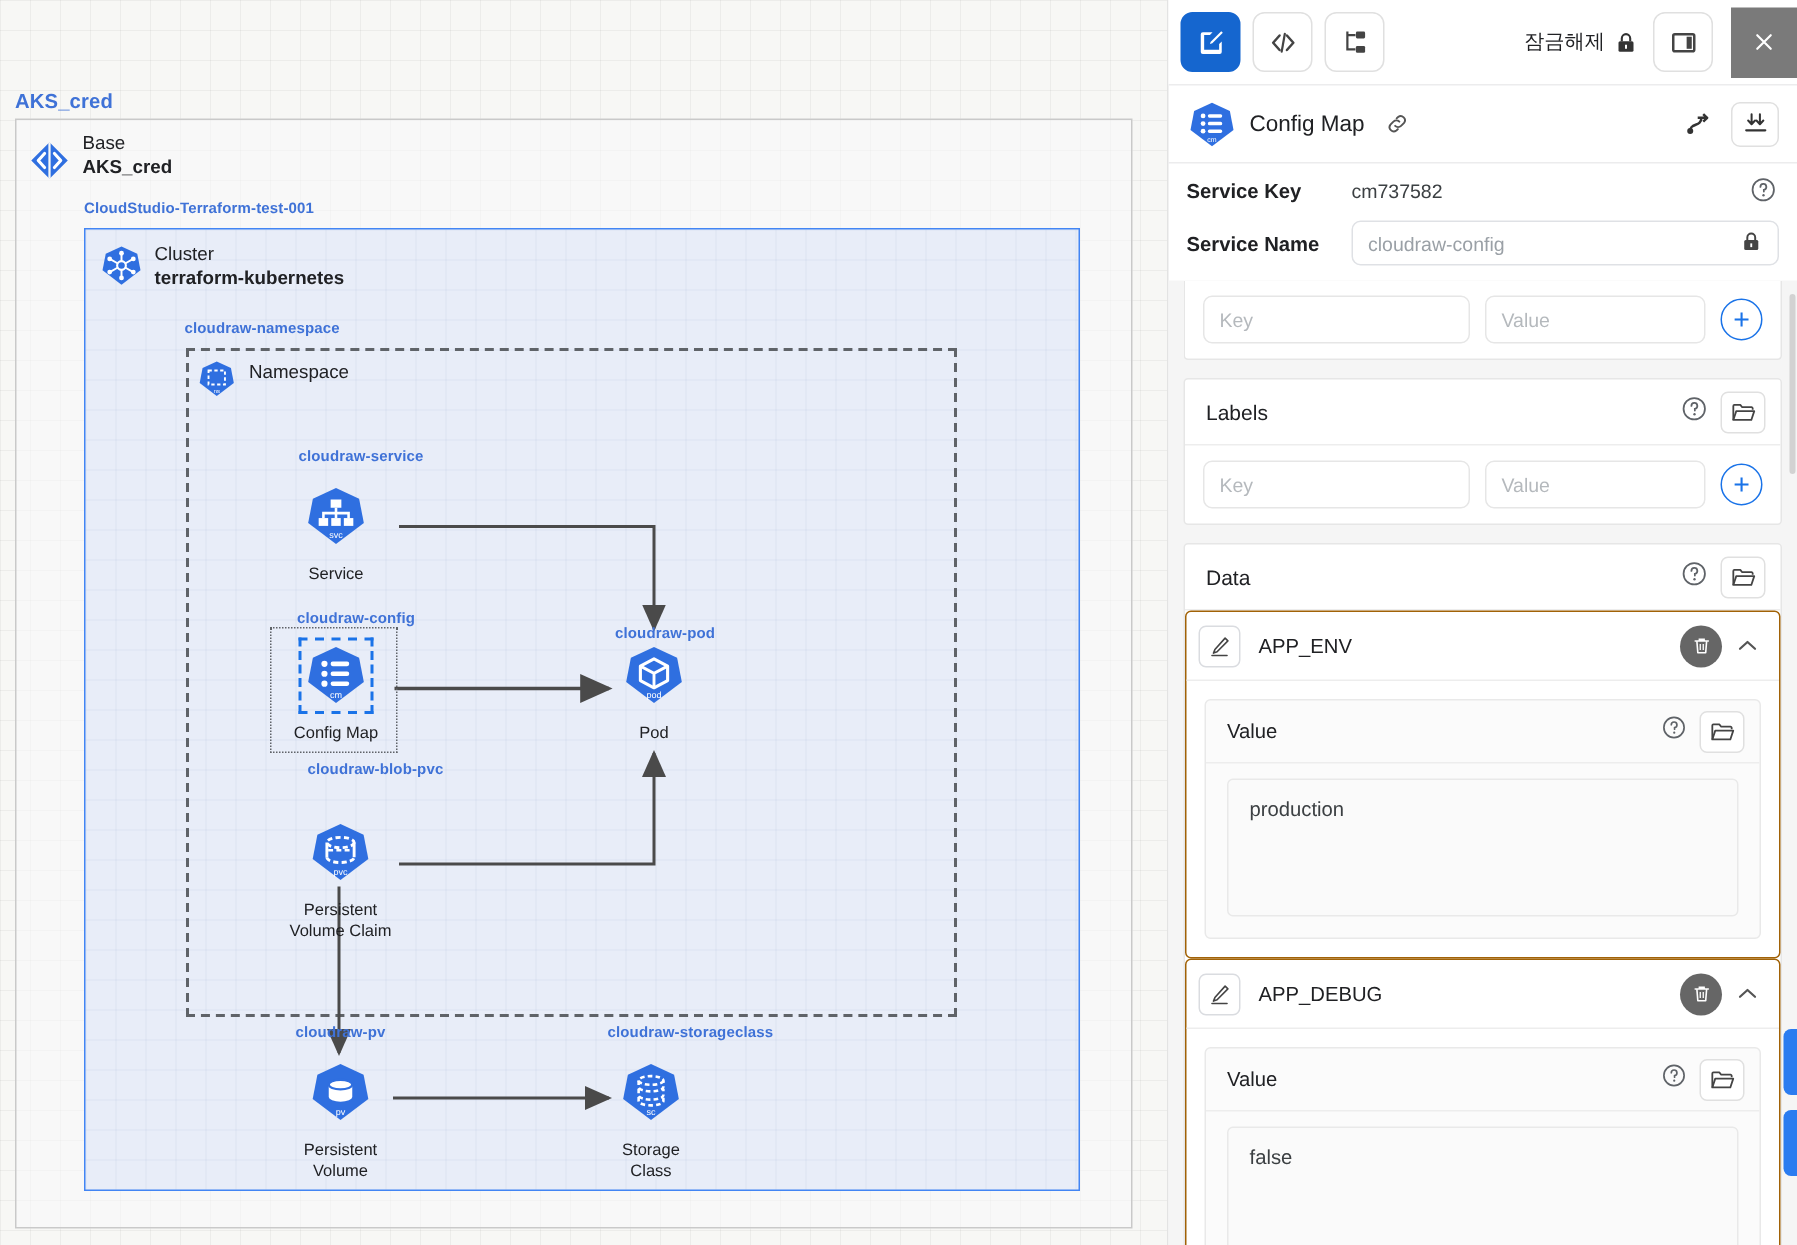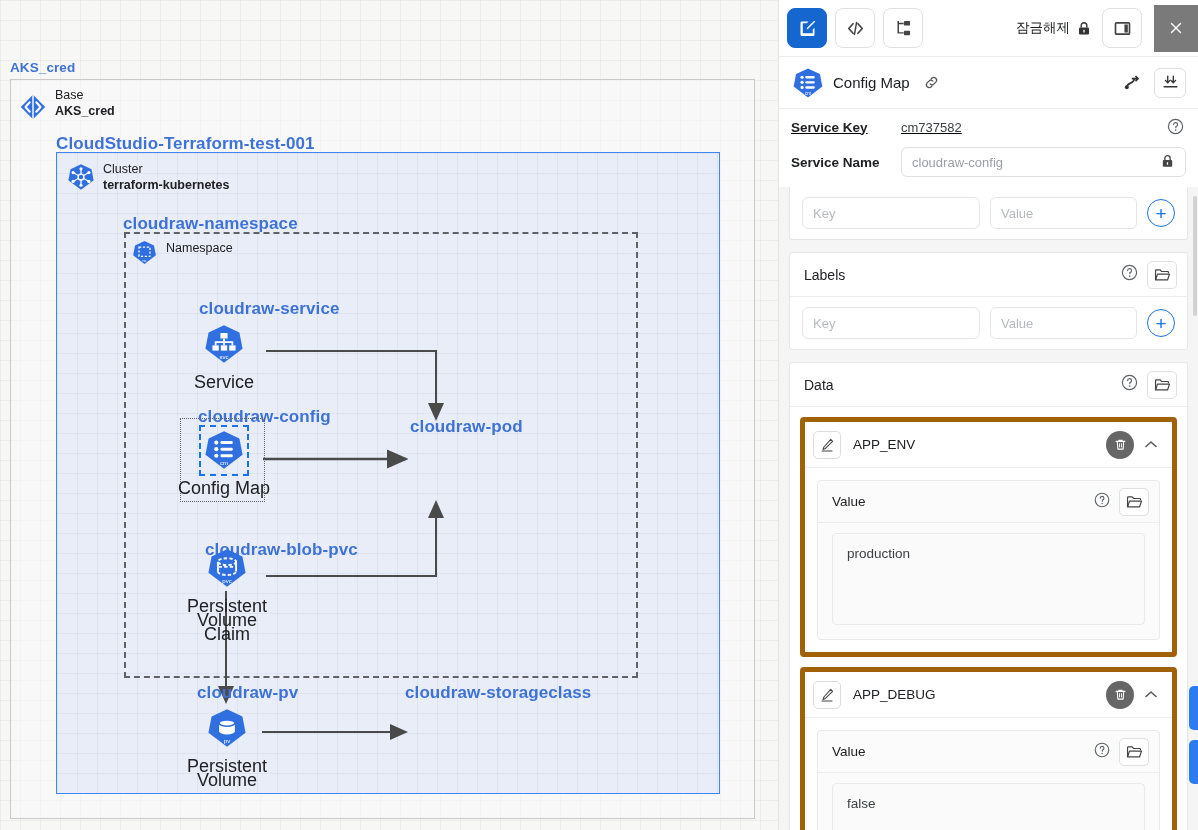--- a/index.html
+++ b/index.html
@@ -17,21 +17,21 @@
     background-image:
       linear-gradient(to right, rgba(0,0,0,.045) 1px, transparent 1px),
       linear-gradient(to bottom, rgba(0,0,0,.045) 1px, transparent 1px);
     background-size: 20px 20px;
     overflow: hidden;
     text-decoration: underline;
   }
 
   .grp-label {
     position: absolute; color: #3f72d7; font-weight: bold;
-    font-size: 17px; letter-spacing: .1px; white-space: nowrap;
+    font-size: 10px; letter-spacing: .1px; white-space: nowrap;
   }
 
   
   .base-box {
     position: absolute; left: 10px; top: 79px; width: 745px; height: 740px;
     border: 1px solid #c9c9c9; background: rgba(250,250,249,.55);
   }
   .base-icon { position: absolute; left: 18px; top: 92px; width: 30px; height: 30px; }
   .base-text { position: absolute; left: 55px; top: 87px; font-size: 12.5px; color: #202124; line-height: 16px; }
   .base-text b { font-size: 12.5px; }
@@ -52,21 +52,21 @@
   .ns-box {
     position: absolute; left: 124px; top: 232px; width: 514px; height: 446px;
     border: 2px dashed #5f6368; background: transparent;
   }
   .ns-icon { position: absolute; left: 131px; top: 239px; width: 27px; height: 27px; }
   .ns-text { position: absolute; left: 166px; top: 241px; font-size: 12.5px; color: #202124; }
 
   
   .node { position: absolute; text-align: center; width: 94px; }
   .node .ico { width: 44px; height: 44px; margin: 0 auto; }
-  .node .cap { margin-top: 5px; font-size: 18px; color: #202124; line-height: 14px; }
+  .node .cap { margin-top: 5px; font-size: 11px; color: #202124; line-height: 14px; }
 
   
   .sel-outer {
     position: absolute; left: 180px; top: 418px; width: 85px; height: 84px;
     border: 1px dotted #5f6368;
   }
   .sel-inner {
     position: absolute; left: 199px; top: 425px; width: 50px; height: 51px;
     border: 2px dashed #1a73e8;
   }
@@ -141,21 +141,21 @@
     display: flex; align-items: center; padding: 0 10px; font-size: 13px; color: #b5b9bd;
   }
   .kv-entry .fld.k { flex: 0 0 178px; text-align: right; }
   .kv-entry .fld.v { flex: 1 1 auto; }
   .plus-btn {
     width: 28px; height: 28px; border-radius: 50%; border: 1.5px solid #1a73e8;
     color: #1a73e8; display: flex; align-items: center; justify-content: center;
     font-size: 19px; line-height: 1; cursor: pointer; flex: 0 0 28px; background: #fff;
   }
 
-  .data-item { border: 5px solid #a16207; border-radius: 4px; margin: 10px; background: #fff; }
+  .data-item { border: 1px solid #a16207; border-radius: 4px; background: #fff; }
   .data-item-head { display: flex; align-items: center; height: 46px; padding: 0 10px 0 8px; border-bottom: 1px solid #ededed; }
   .pencil-box {
     width: 28px; height: 28px; border: 1px solid #dadce0; border-radius: 5px;
     display: flex; align-items: center; justify-content: center; background: #fff; cursor: pointer;
   }
   .data-item-head .dk { font-size: 13.5px; color: #202124; margin-left: 12px; }
   .trash-btn {
     width: 28px; height: 28px; border-radius: 50%; background: #666;
     display: flex; align-items: center; justify-content: center; cursor: pointer; margin-left: auto;
   }
@@ -281,22 +281,31 @@
         <circle cx="10.4" cy="15.4" r="1.5" fill="#fff"></circle>
           <rect x="13.4" y="14.3" width="9" height="2.2" rx="1" fill="#fff"></rect>
         <circle cx="10.4" cy="20.2" r="1.5" fill="#fff"></circle>
           <rect x="13.4" y="19.1" width="9" height="2.2" rx="1" fill="#fff"></rect>
         <text x="16" y="27.2" font-size="4.4" fill="#fff" text-anchor="middle" font-family="Liberation Sans, sans-serif">cm</text>
       </svg>
       <div class="cap">Config Map</div>
     </div>
 
     <div class="grp-label" style="left:410px; top:417px;">cloudraw-pod</div>
-
-    <div class="grp-label" style="left:205px; top:540px;">cloudraw-blob-pvc</div>
+    <div class="node" style="left:389px; top:428px;">
+      <svg class="ico" viewBox="0 0 32 32">
+        <path d="M16 2.4 L27.2 7.6 L29.5 19.4 L16 29.6 L2.5 19.4 L4.8 7.6 Z" fill="#2f6fe0"></path>
+        <path d="M16 8.2 L22.6 11.7 L22.6 18.7 L16 22.2 L9.4 18.7 L9.4 11.7 Z" fill="none" stroke="#fff" stroke-width="1.5" stroke-linejoin="round"></path>
+        <path d="M9.4 11.7 L16 15.2 L22.6 11.7 M16 15.2 L16 22.2" stroke="#fff" stroke-width="1.4" fill="none"></path>
+        <text x="16" y="27.2" font-size="4.4" fill="#fff" text-anchor="middle" font-family="Liberation Sans, sans-serif">pod</text>
+      </svg>
+      <div class="cap">Pod</div>
+    </div>
+
+    <div class="grp-label" style="left:205px; top:508px;">cloudraw-blob-pvc</div>
     <div class="node" style="left:180px; top:546px;">
       <svg class="ico" viewBox="0 0 32 32">
         <path d="M16 2.4 L27.2 7.6 L29.5 19.4 L16 29.6 L2.5 19.4 L4.8 7.6 Z" fill="#2f6fe0"></path>
         <ellipse cx="16" cy="11.4" rx="6.6" ry="2.5" fill="none" stroke="#fff" stroke-width="1.4" stroke-dasharray="2.4 1.6"></ellipse>
         <path d="M9.4 11.4 L9.4 18.6 M22.6 11.4 L22.6 18.6" stroke="#fff" stroke-width="1.4"></path>
         <path d="M9.4 18.6 A6.6 2.5 0 0 0 22.6 18.6" fill="none" stroke="#fff" stroke-width="1.4" stroke-dasharray="2.4 1.6"></path>
         <path d="M10 15.2 L22 15.2" stroke="#fff" stroke-width="1.2" stroke-dasharray="2.4 1.6"></path>
         <text x="16" y="27.2" font-size="4.4" fill="#fff" text-anchor="middle" font-family="Liberation Sans, sans-serif">pvc</text>
       </svg>
       <div class="cap">
@@ -314,20 +323,36 @@
         <ellipse cx="16" cy="12.4" rx="5.7" ry="2.3" fill="none" stroke="#2f6fe0" stroke-width="1.1"></ellipse>
         <text x="16" y="27.2" font-size="4.4" fill="#fff" text-anchor="middle" font-family="Liberation Sans, sans-serif">pv</text>
       </svg>
       <div class="cap">
         <div>Persistent</div>
         <div>Volume</div>
       </div>
     </div>
 
     <div class="grp-label" style="left:405px; top:683px;">cloudraw-storageclass</div>
+    <div class="node" style="left:387px; top:706px;">
+      <svg class="ico" viewBox="0 0 32 32">
+        <path d="M16 2.4 L27.2 7.6 L29.5 19.4 L16 29.6 L2.5 19.4 L4.8 7.6 Z" fill="#2f6fe0"></path>
+        <g fill="none" stroke="#fff" stroke-width="1.25">
+          <ellipse cx="16" cy="10.4" rx="6" ry="2.1" stroke-dasharray="2.2 1.5"></ellipse>
+          <path d="M10 10.4 L10 13.6 A6 2.1 0 0 0 22 13.6 L22 10.4" stroke-dasharray="2.2 1.5"></path>
+          <path d="M10 14.4 L10 17.6 A6 2.1 0 0 0 22 17.6 L22 14.4" stroke-dasharray="2.2 1.5"></path>
+          <path d="M10 18.4 L10 20.4 A6 2.1 0 0 0 22 20.4 L22 18.4" stroke-dasharray="2.2 1.5"></path>
+        </g>
+        <text x="16" y="27.2" font-size="4.4" fill="#fff" text-anchor="middle" font-family="Liberation Sans, sans-serif">sc</text>
+      </svg>
+      <div class="cap">
+        <div>Storage</div>
+        <div>Class</div>
+      </div>
+    </div>
   </div>
 
   <div class="panel">
 
     <div class="panel-toolbar">
       <div class="tb-btn active">
         <svg width="21" height="21" viewBox="0 0 24 24">
           <path d="M5 4 h8 l-2 2 H6.6 v11.4 H18 V13 l2-2 v8 a1.6 1.6 0 0 1-1.6 1.6 H5.6 A1.6 1.6 0 0 1 4 19 V5.6 A1.6 1.6 0 0 1 5.6 4 Z" fill="#fff"></path>
           <path d="M19.6 3.2 l1.2 1.2 -8 8 -1.8 .6 .6 -1.8 Z" fill="#fff"></path>
         </svg>
@@ -397,21 +422,21 @@
         <div class="t-icon-btn">
           <svg width="19" height="19" viewBox="0 0 24 24">
             <path d="M8.5 4 L8.5 12 M5.6 9.3 L8.5 12.4 L11.4 9.3" stroke="#333" stroke-width="1.7" fill="none" stroke-linecap="round" stroke-linejoin="round"></path>
             <path d="M15.5 4 L15.5 12 M12.6 9.3 L15.5 12.4 L18.4 9.3" stroke="#333" stroke-width="1.7" fill="none" stroke-linecap="round" stroke-linejoin="round"></path>
             <path d="M4 17.5 L20 17.5" stroke="#333" stroke-width="1.9" stroke-linecap="round"></path>
           </svg>
         </div>
       </div>
     </div>
 
-    <div class="kv-row" style="padding-top:8px;text-decoration:underline;">
+    <div class="kv-row" style="padding-top:8px;">
       <div class="kv-label">Service Key</div>
       <div class="kv-value">cm737582</div>
       <div class="kv-help">
         <svg width="19" height="19" viewBox="0 0 24 24">
           <circle cx="12" cy="12" r="9" fill="none" stroke="#5f6368" stroke-width="1.5"></circle>
           <path d="M9.6 9.6 a2.5 2.5 0 1 1 2.9 2.5 v1.4" stroke="#5f6368" stroke-width="1.5" fill="none" stroke-linecap="round"></path>
           <circle cx="12.2" cy="16.6" r="1" fill="#5f6368"></circle>
         </svg>
       </div>
     </div>

